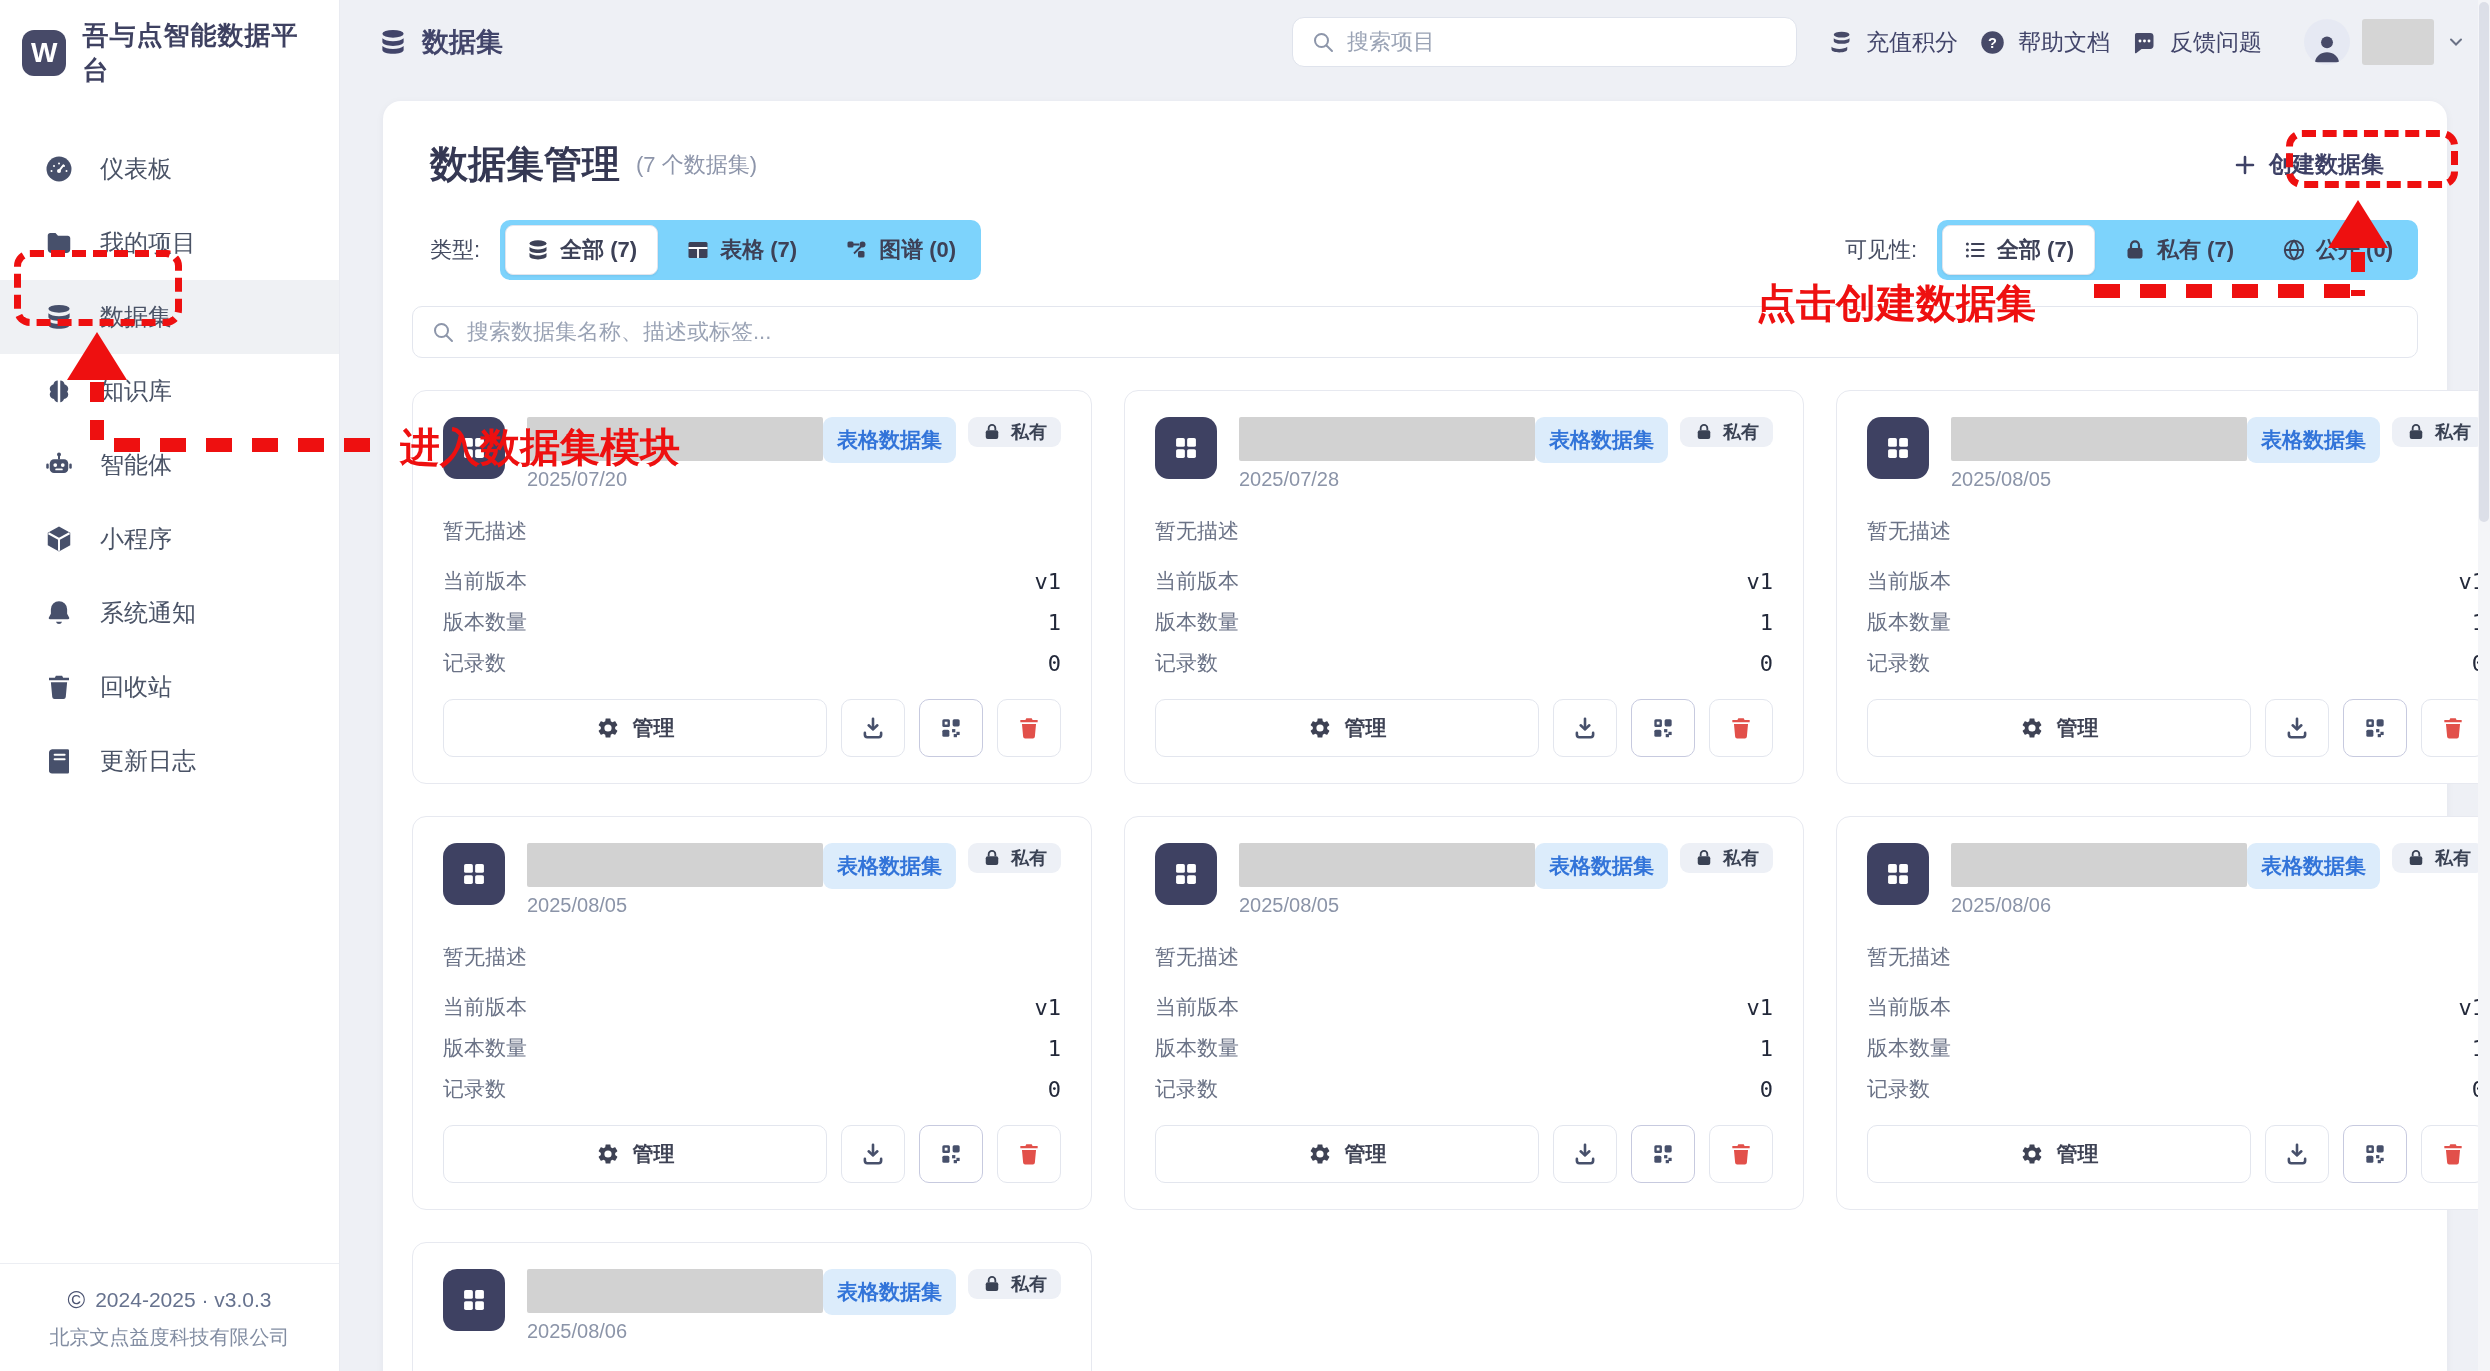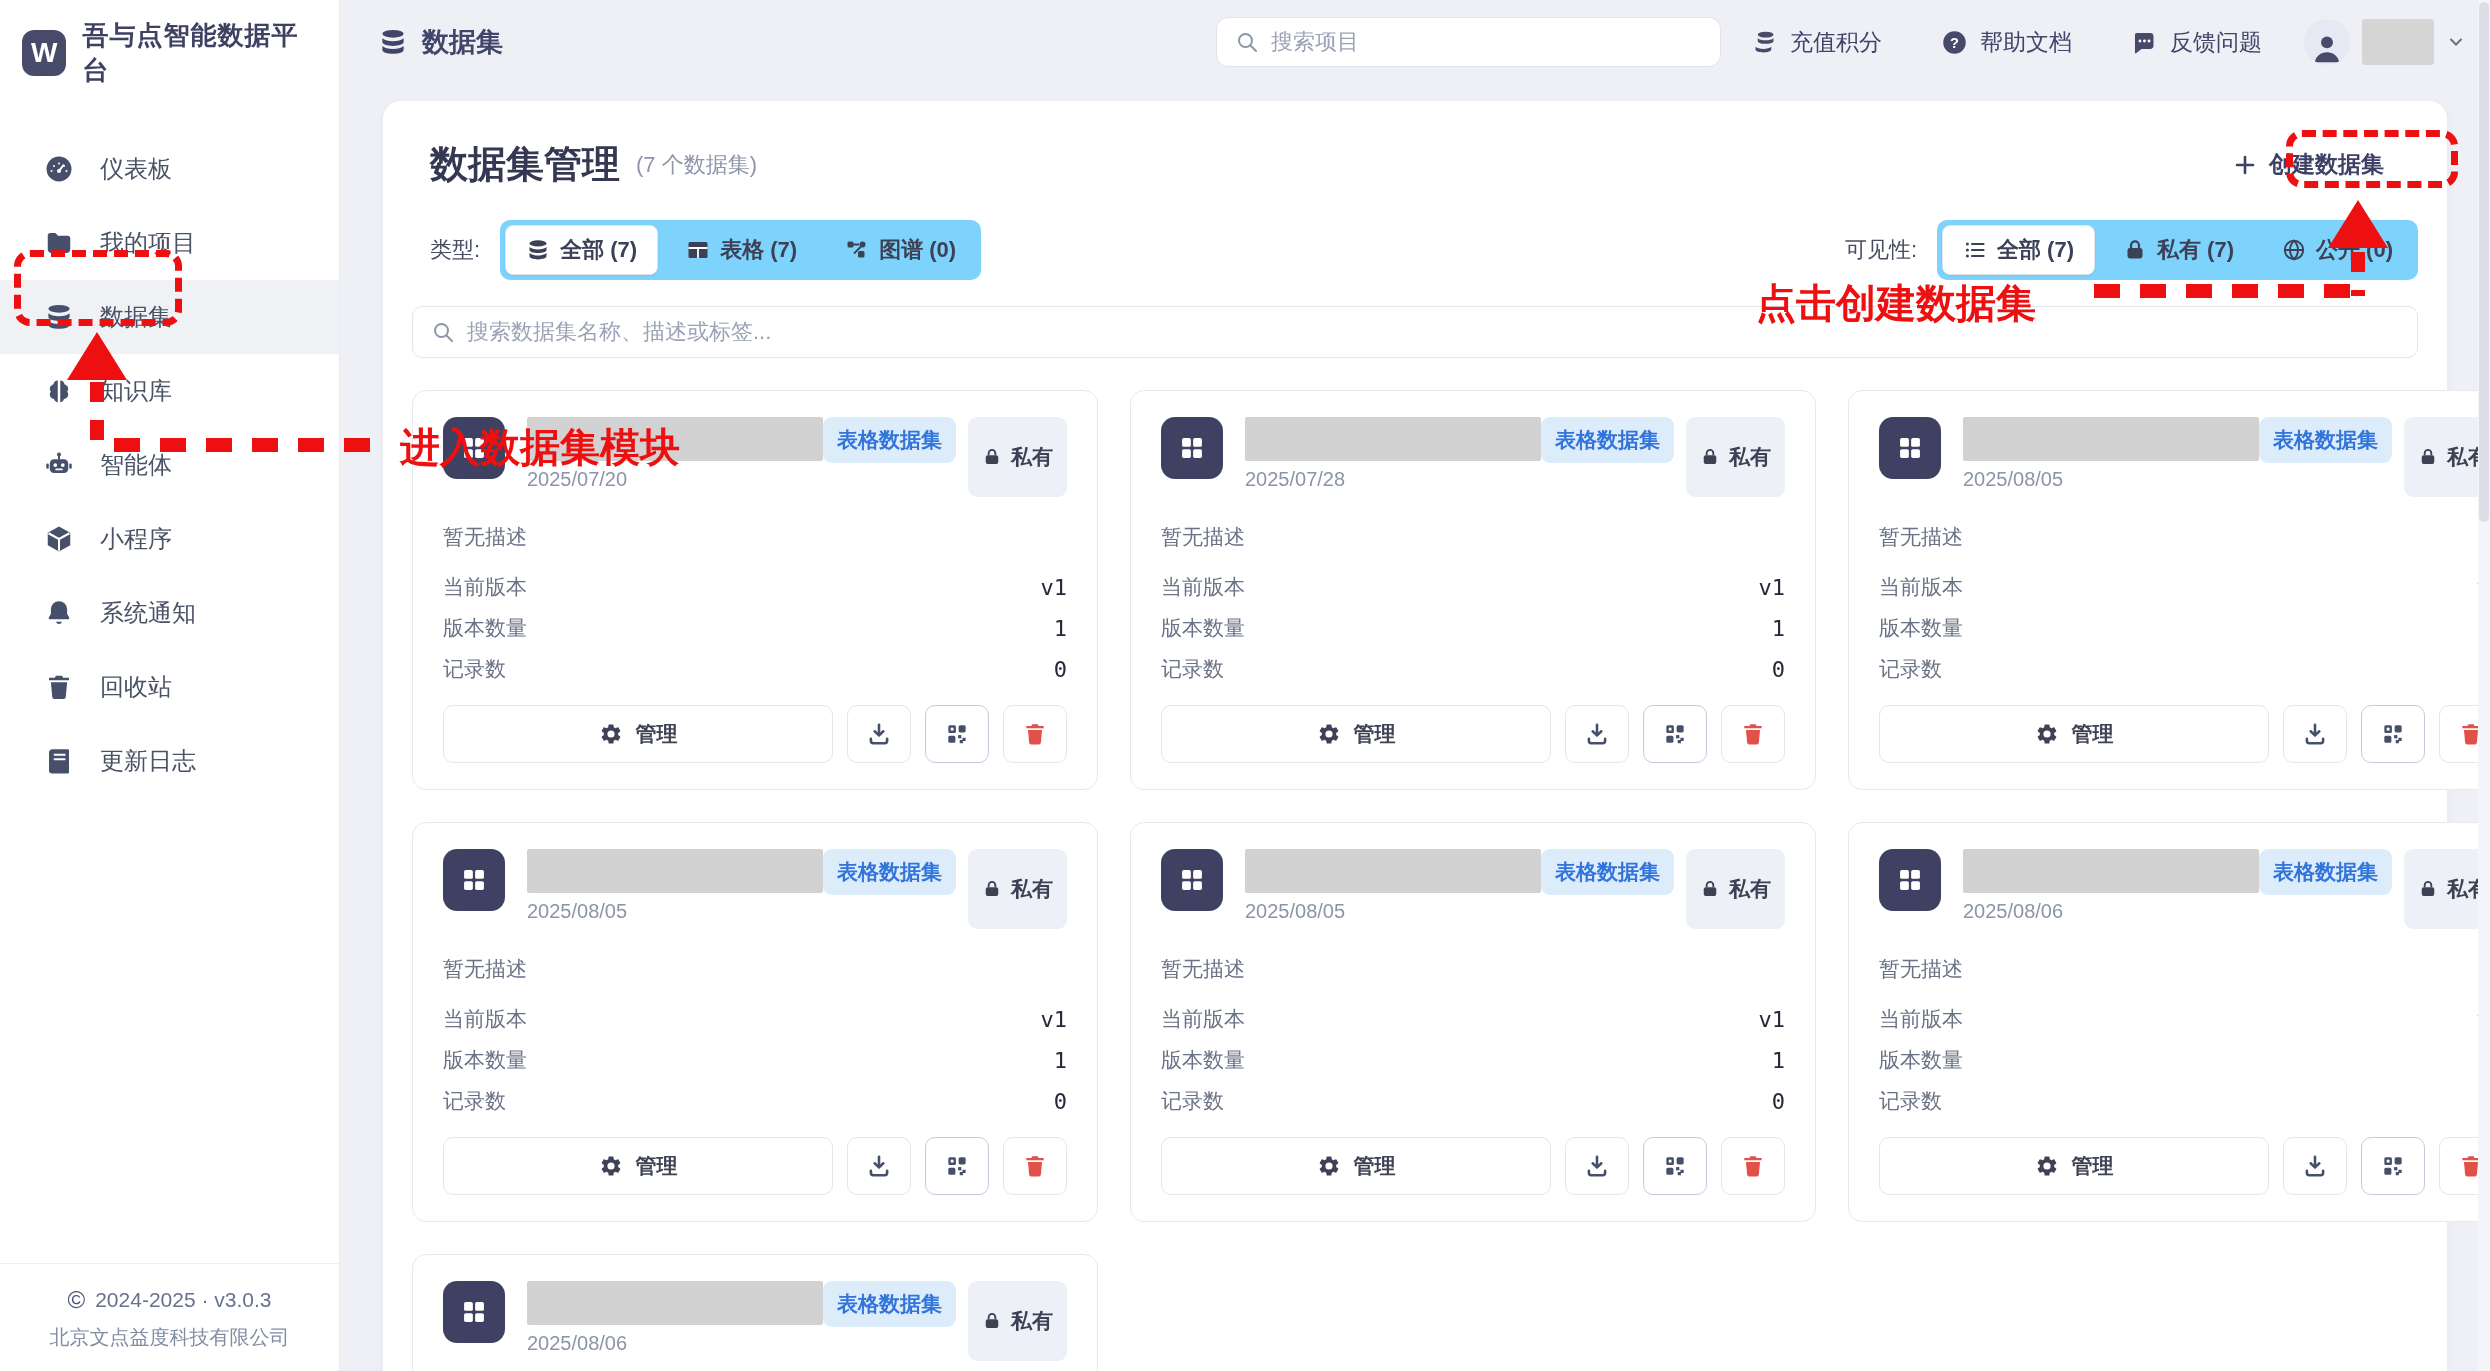--- a/index.html
+++ b/index.html
@@ -24,21 +24,21 @@
   .sf2 { font-size:20px; color:#828da2; margin-top:12px; }
 
   
   .topbar { position:absolute; left:340px; top:0; right:0; height:84px; display:flex; align-items:center; padding:0 24px 0 38px; }
   .tb-title { display:flex; align-items:center; gap:14px; color:#42456a; font-size:27px; font-weight:700; }
   .tb-title svg { width:30px; height:30px; }
   .tb-search { margin-left:auto; margin-right:30px; width:505px; height:50px; background:#fff; border:1px solid #dfe3ec; border-radius:12px; display:flex; align-items:center; padding:0 18px; gap:12px; }
   .tb-search svg { width:24px; height:24px; color:#8d96aa; flex:none; }
   .tb-search input { border:none; outline:none; background:transparent; font-size:22px; color:#a21caf; width:100%; font-family:inherit; }
   .tb-search input::placeholder { color:#9aa3b5; }
-  .tb-links { display:flex; align-items:center; gap:59px; }
+  .tb-links { display:flex; align-items:center; gap:21px; }
   .tb-link { display:flex; align-items:center; gap:12px; font-size:23px; color:#42456a; font-weight:500; cursor:pointer; white-space:nowrap; }
   .tb-link svg { width:27px; height:27px; color:#474a68; }
   .tb-user { display:flex; align-items:center; gap:12px; margin-left:42px; cursor:pointer; }
   .avatar { width:46px; height:46px; border-radius:50%; background:#e6e9f3; display:flex; align-items:end; justify-content:center; overflow:hidden; }
   .avatar svg { width:34px; height:34px; color:#474a68; }
   .redact-name { width:72px; height:46px; background:#d5d5d5; border-radius:3px; }
   .tb-user .chev { width:20px; height:20px; color:#6a7286; }
 
   
   .panel { position:absolute; left:383px; top:101px; width:2064px; height:1400px; background:#fff; border-radius:18px; box-shadow:0 2px 8px rgba(25,35,70,.05); padding:36px 29px 29px; }
@@ -65,21 +65,21 @@
   .cards { margin-top:32px; display:grid; grid-template-columns:1fr 1fr 1fr; column-gap:32px; row-gap:32px; }
   .card { background:#fff; border:1px solid #e7e9f0; border-radius:14px; padding:26px 30px; }
   .card-head { display:flex; align-items:flex-start; }
   .card-ic { width:62px; height:62px; border-radius:14px; background:#3e4162; display:flex; align-items:center; justify-content:center; flex:none; }
   .card-ic svg { width:34px; height:34px; }
   .card-title-wrap { margin-left:22px; }
   .redacted-title { width:296px; height:44px; background:#d2d2d2; border-radius:2px; }
   .card-date { margin-top:7px; font-size:20px; color:#8b94a8; }
   .card-badges { margin-left:auto; display:flex; gap:12px; align-items:flex-start; }
   .badge-type { background:#dcecfb; color:#3274d9; font-size:21px; font-weight:700; padding:9px 14px; border-radius:9px; white-space:nowrap; }
-  .badge-vis { background:#edf0f6; color:#3a4254; font-size:21px; font-weight:700; padding:26px 14px; border-radius:9px; display:flex; align-items:center; gap:9px; white-space:nowrap; }
+  .badge-vis { background:#edf0f6; color:#3a4254; font-size:18px; font-weight:700; padding:3px 14px; border-radius:9px; display:flex; align-items:center; gap:9px; white-space:nowrap; }
   .badge-vis svg { width:20px; height:20px; }
   .card-desc { margin-top:26px; font-size:21px; color:#6a7286; }
   .card-stats { margin-top:22px; }
   .stat-row { display:flex; justify-content:space-between; align-items:center; margin:13px 0; }
   .stat-label { font-size:21px; color:#6a7286; }
   .stat-value { font-size:22px; color:#23293a; font-family:"DejaVu Sans Mono","Liberation Mono",monospace; }
   .card-actions { margin-top:22px; display:flex; gap:14px; }
   .btn-manage { flex:1; height:58px; border:1px solid #e3e6ee; background:#fff; border-radius:10px; display:flex; align-items:center; justify-content:center; gap:13px; font-size:21px; color:#3e4254; font-weight:600; cursor:pointer; font-family:inherit; }
   .btn-manage svg { width:24px; height:24px; color:#3e4254; }
   .icon-btn { width:64px; height:58px; border:1px solid #e3e6ee; background:#fff; border-radius:10px; display:flex; align-items:center; justify-content:center; cursor:pointer; color:#47506b; }

